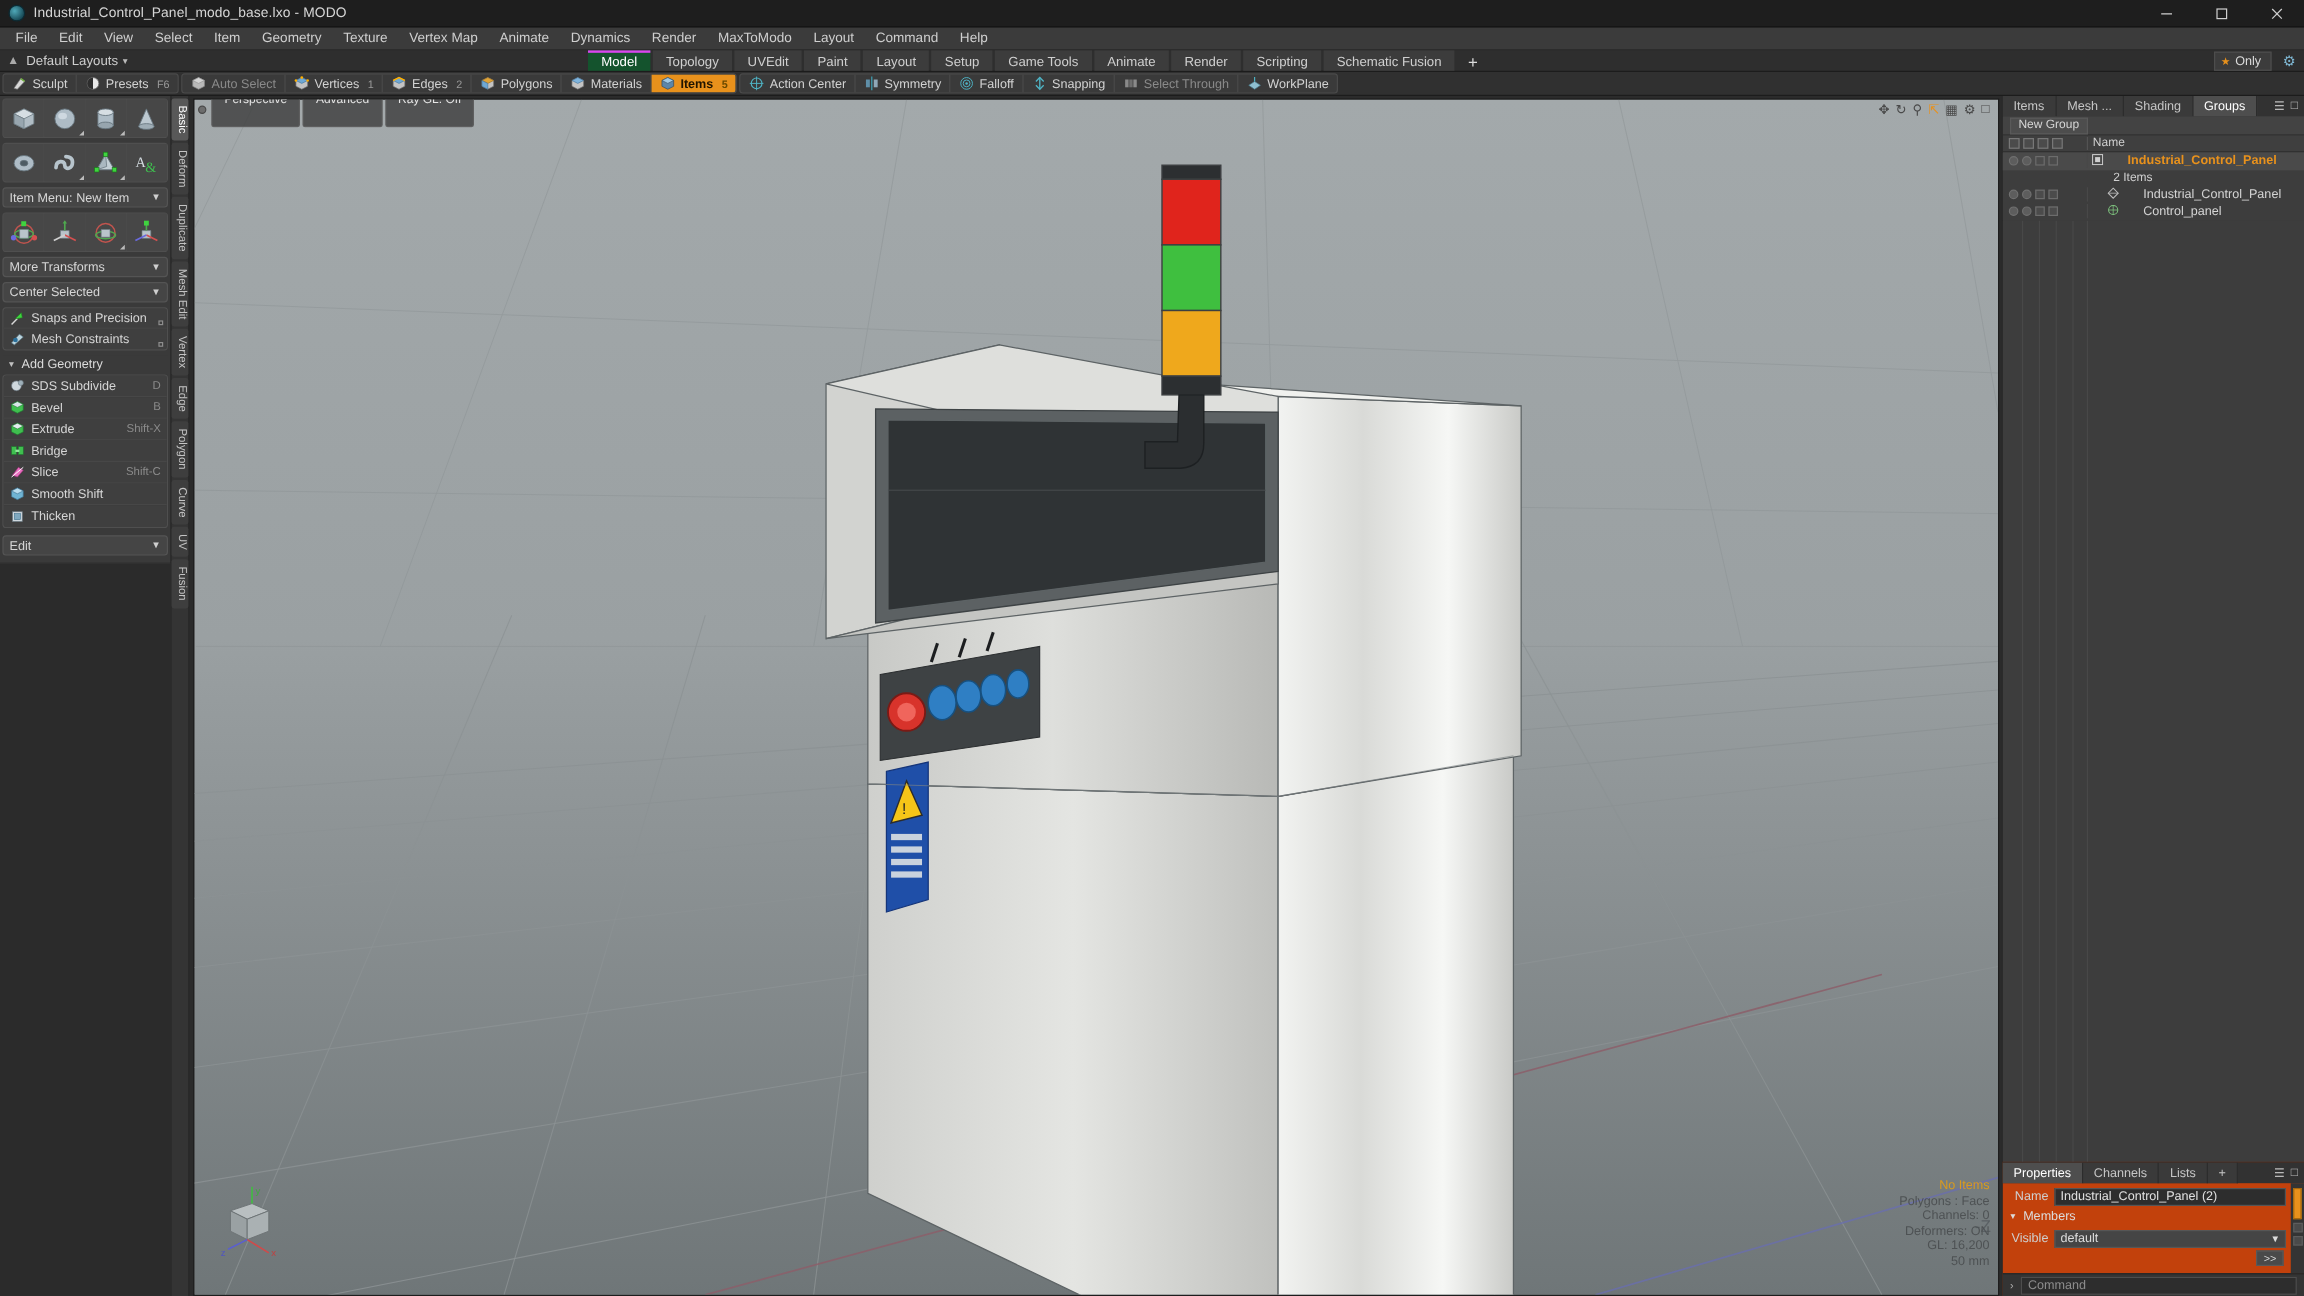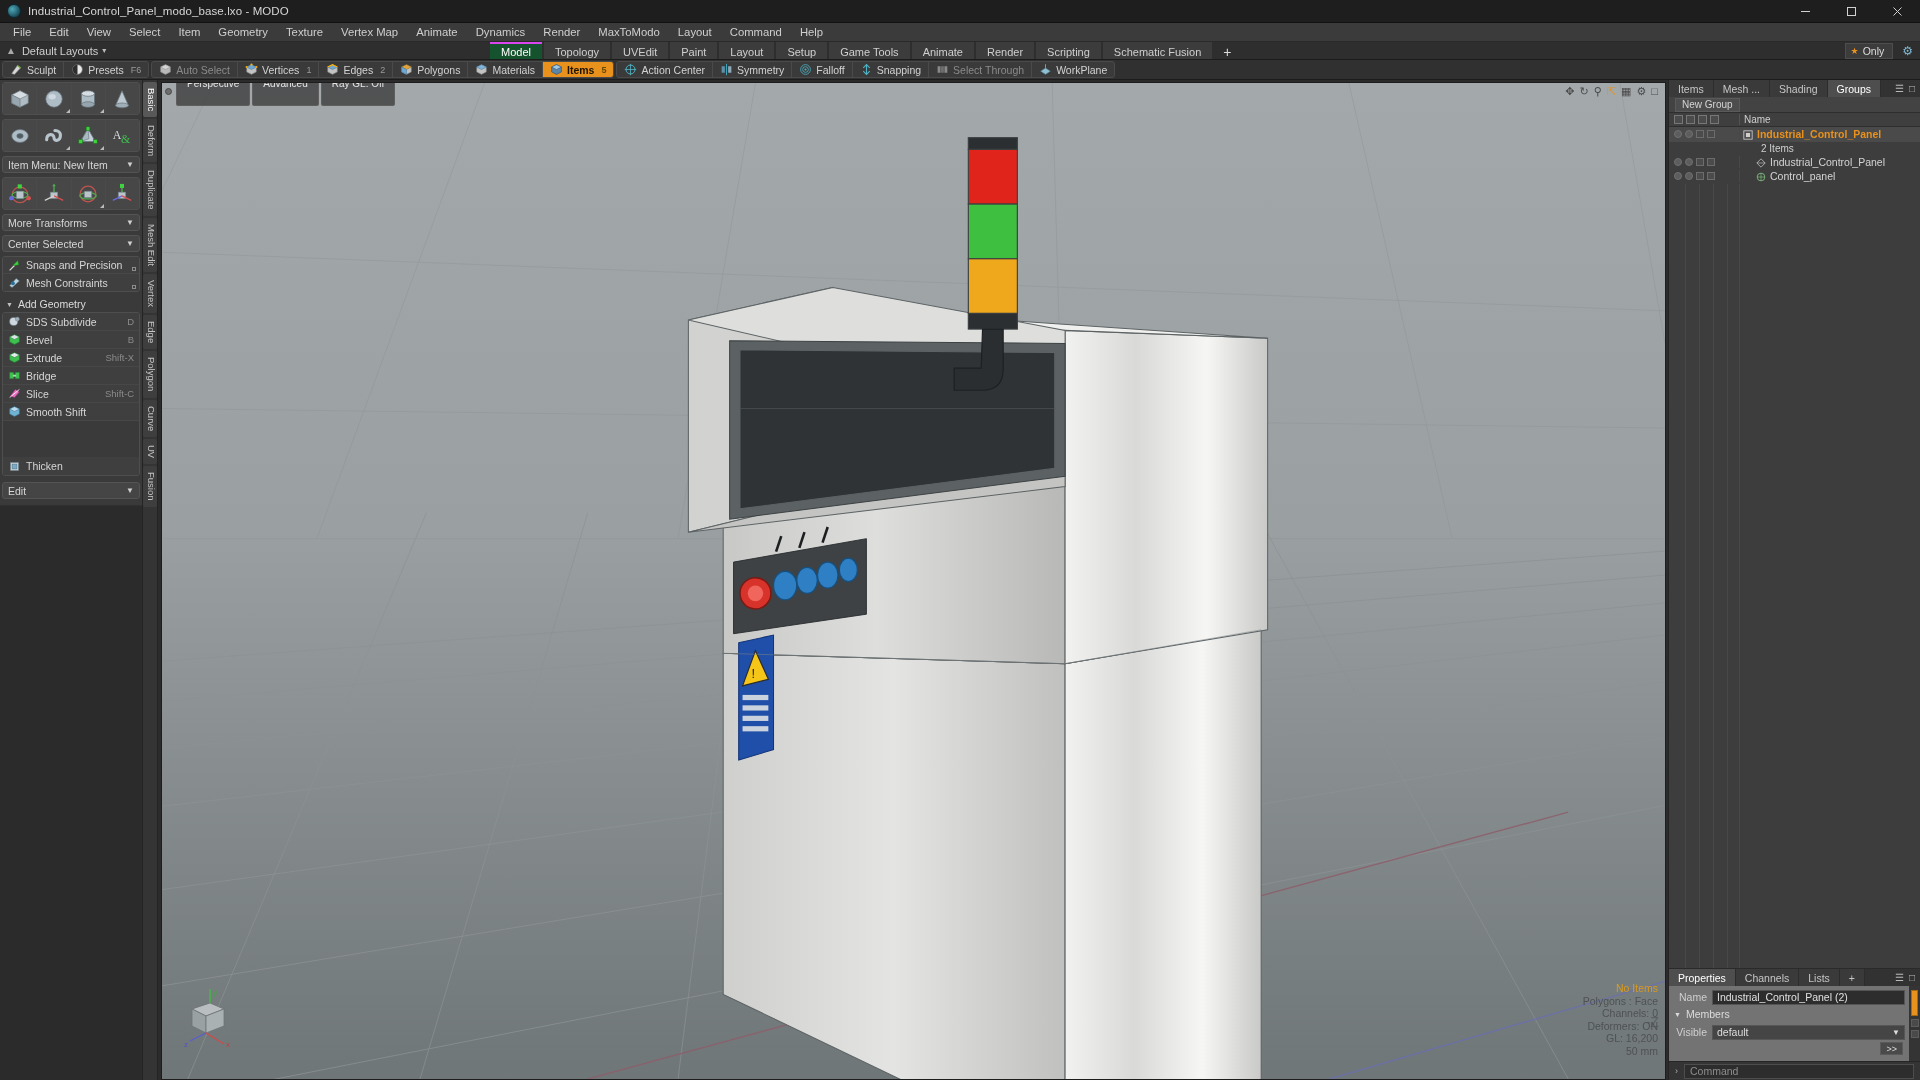--- a/index.html
+++ b/index.html
@@ -124,21 +124,21 @@
   .secthead {
     height: 16px; display: flex; align-items: center; gap: 5px; padding: 0 4px;
     font-size: 10.5px; color: #dcdcdc; background: #3a3a3a;
   }
   .secthead .tri { font-size: 7px; color: #c0c0c0; }
   .geolist { border: 1px solid #4f4f4f; border-radius: 3px; overflow: hidden; }
   .georow {
     height: 18px; display: flex; align-items: center; gap: 5px; padding: 0 5px;
     font-size: 10.5px; color: #d6d6d6; background: #3f3f3f; border-bottom: 1px solid #474747;
   }
-  .georow:last-child { border-bottom: none; margin-top: 36px; }
+  .georow:last-child { border-bottom: none; }
   .georow .key { margin-left: auto; font-size: 9.5px; color: #8b8b8b; }
   .editsel { margin-top: 6px; }
   .lp-rest { flex: 1; background: #2b2b2b; border-top: 1px solid #303030; }
 
   
   .vtabs {
     width: 15px; flex: 0 0 15px; background: #343434; display: flex; flex-direction: column;
     border-right: 1px solid #242424; padding-top: 2px;
   }
   .vtab {
@@ -216,28 +216,28 @@
 
   .tree { flex: 0 0 auto; background: #3d3d3d; }
   .trow {
     height: 14.5px; display: flex; align-items: center; font-size: 10.5px; color: #d4d4d4;
     position: relative;
   }
   .trow.sel { background: #4a4a4a; }
   .trow .cols { display: flex; align-items: center; gap: 3px; padding-left: 5px; width: 70px; }
   .tdot { width: 8px; height: 8px; border-radius: 50%; background: #5d5d5d; border: 1px solid #707070; }
   .tsq { width: 8px; height: 8px; background: #4b4b4b; border: 1px solid #6c6c6c; }
-  .trow .tname { display: flex; align-items: flex-end; gap: 4px; flex: 1; border-left: 1px solid #484848; padding-left: 3px; }
+  .trow .tname { display: flex; align-items: flex-start; gap: 20px; flex: 1; border-left: 1px solid #484848; padding-left: 3px; }
   .trow.sel .tname { color: #e8911c; font-weight: bold; }
   .trow .indent1 { padding-left: 16px; }
   .subcount { font-size: 10px; color: #cfcfcf; padding-left: 92px; height: 13px; display:flex; align-items:center;}
   .treebody { flex: 1; background: #3d3d3d; position: relative; }
   .treebody .vline { position: absolute; top: 0; bottom: 0; width: 1px; background: #484848; }
 
-  .rp-bottom { flex: 0 0 auto; background: #737373; border-top: 1px solid #2a2a2a; display:flex; flex-direction:column;}
+  .rp-bottom { flex: 0 0 auto; background: #c2410c; border-top: 1px solid #2a2a2a; display:flex; flex-direction:column;}
   .pfield {
     display: flex; align-items: center; height: 16px; font-size: 10.5px; gap: 5px; padding: 0 4px; margin-top: 3px;
   }
   .pfield .lbl { width: 34px; text-align: right; color: #cfcfcf; font-size: 10.5px; }
   .pfield .inp {
     flex: 1; background: #2d2d2d; border: 1px solid #555; height: 15px; display: flex;
     align-items: center; padding: 0 4px; color: #ddd; font-size: 10.5px;
   }
   .pfield .inp.sel { background: #2d2d2d; color: #e0e0e0; }
   .pfield .selectish { flex: 1; background: #454545; border: 1px solid #565656; height: 15px;

